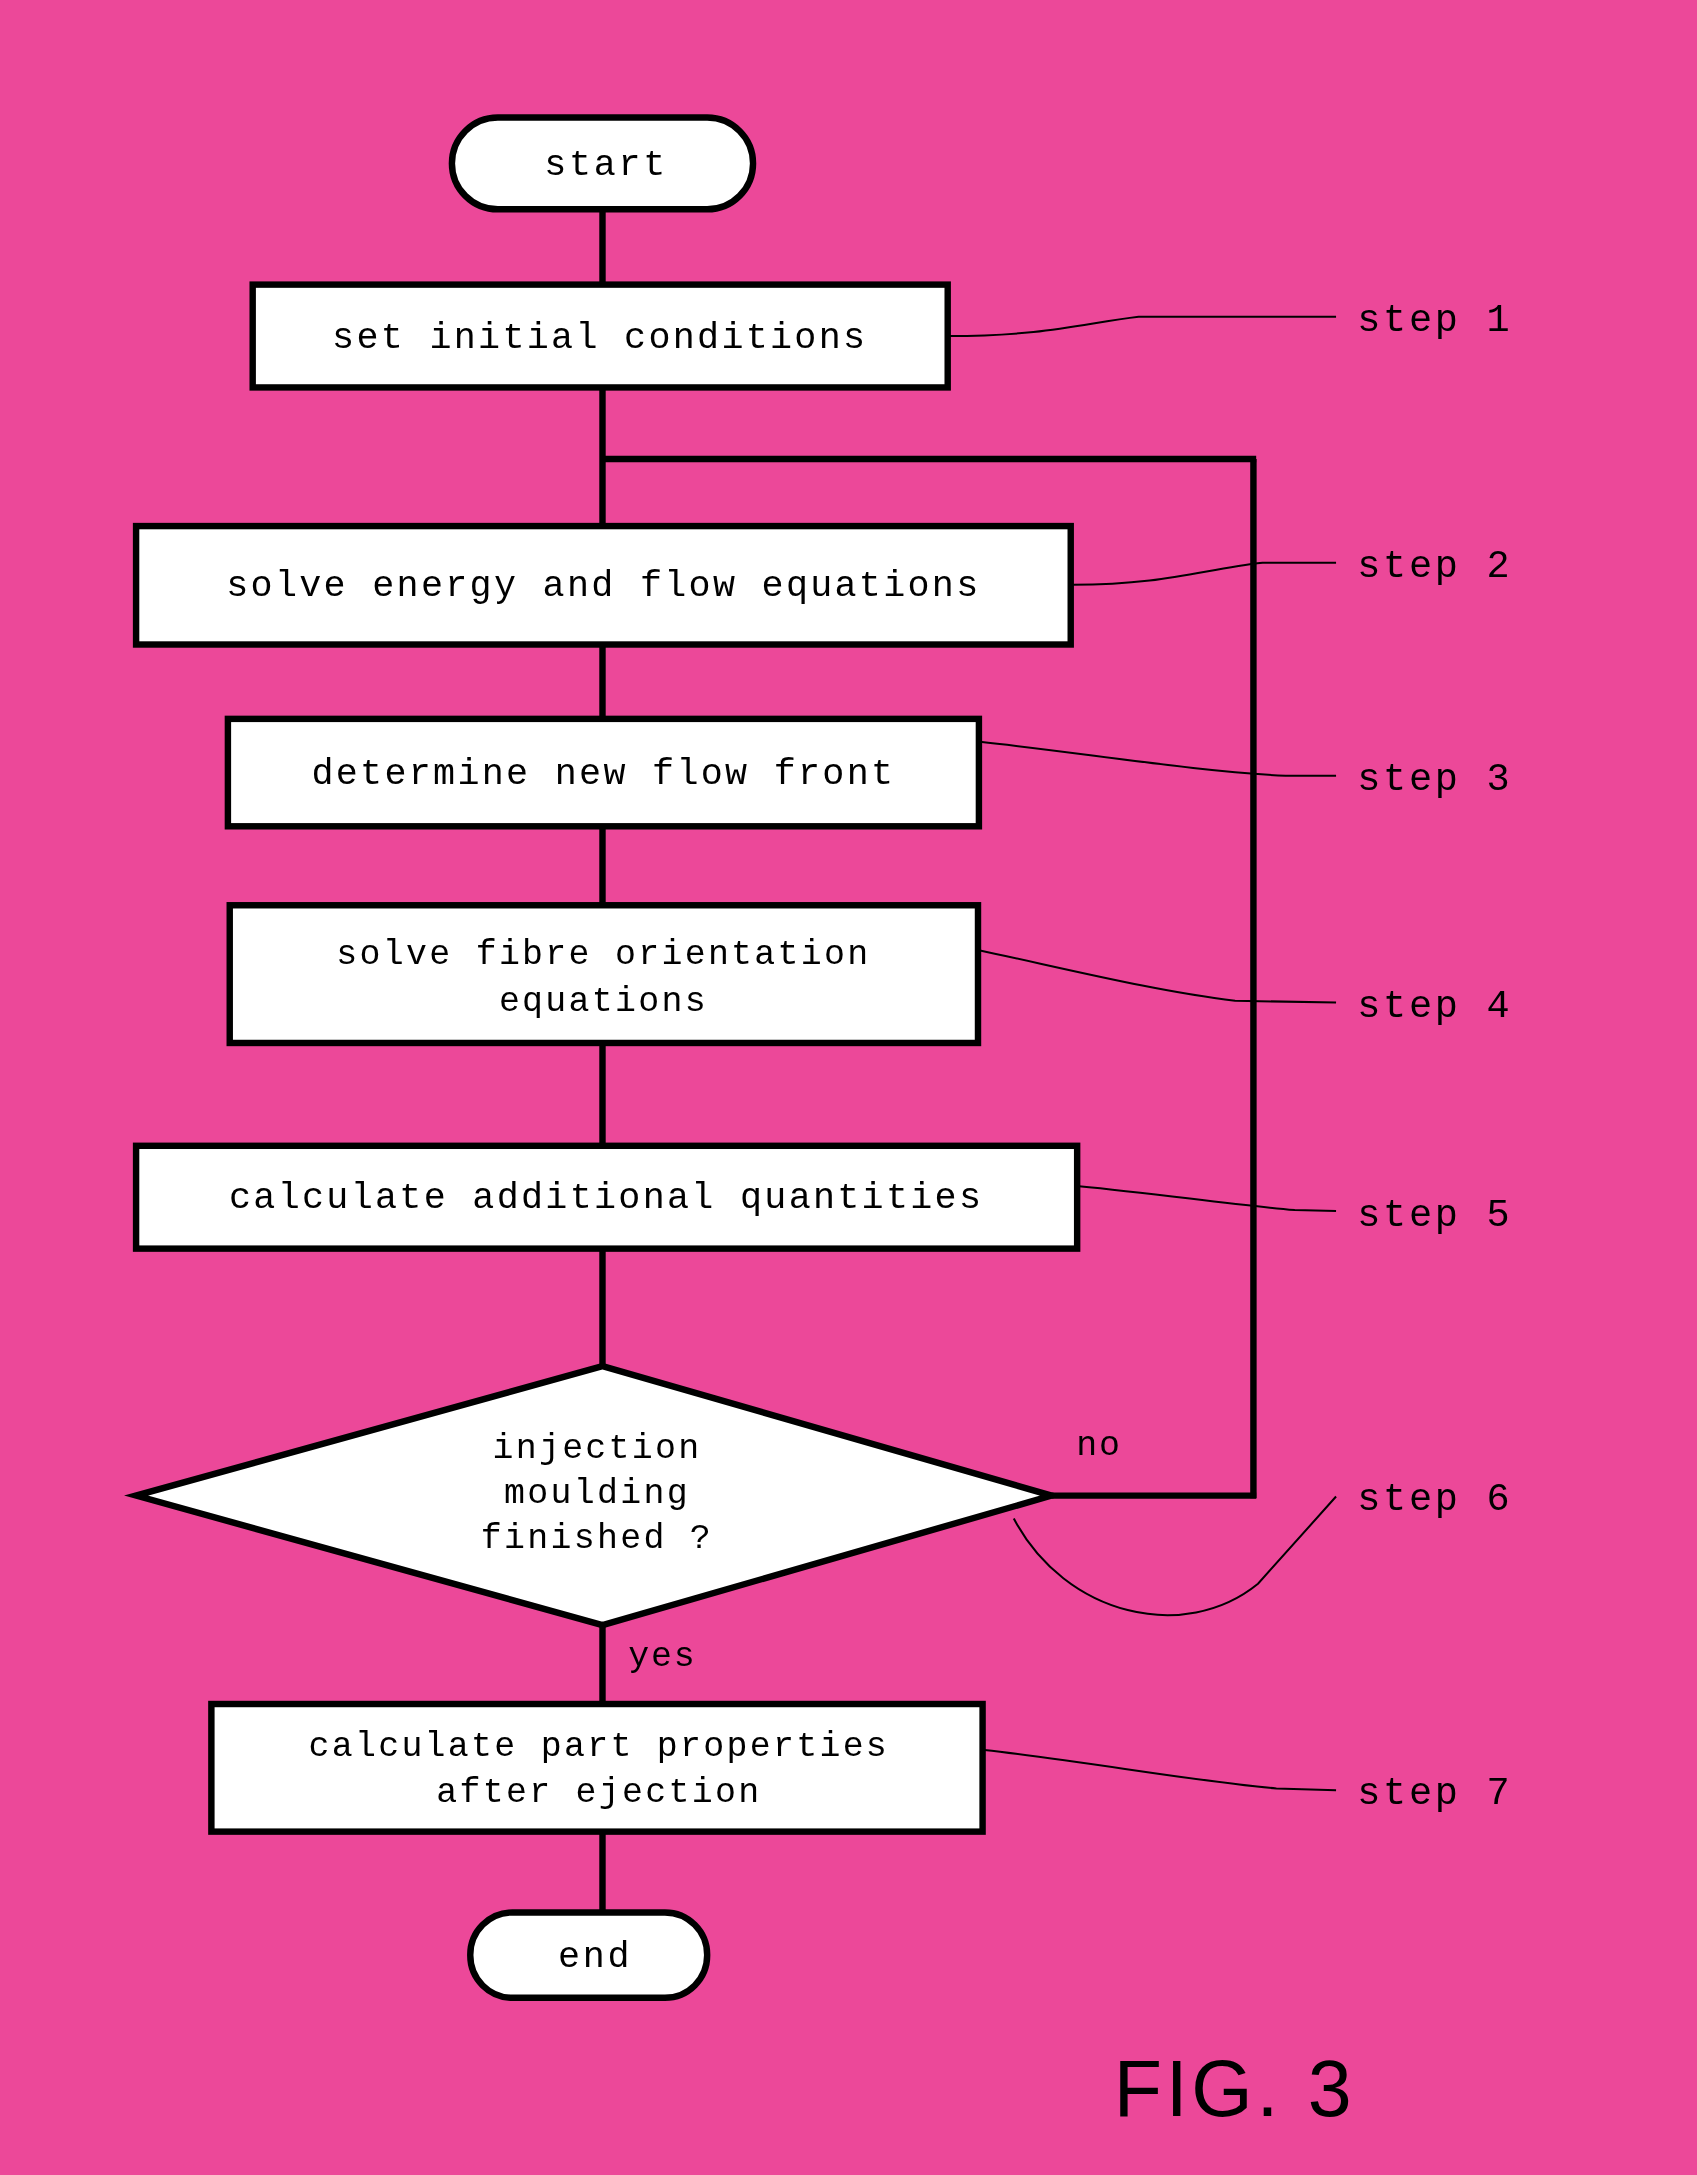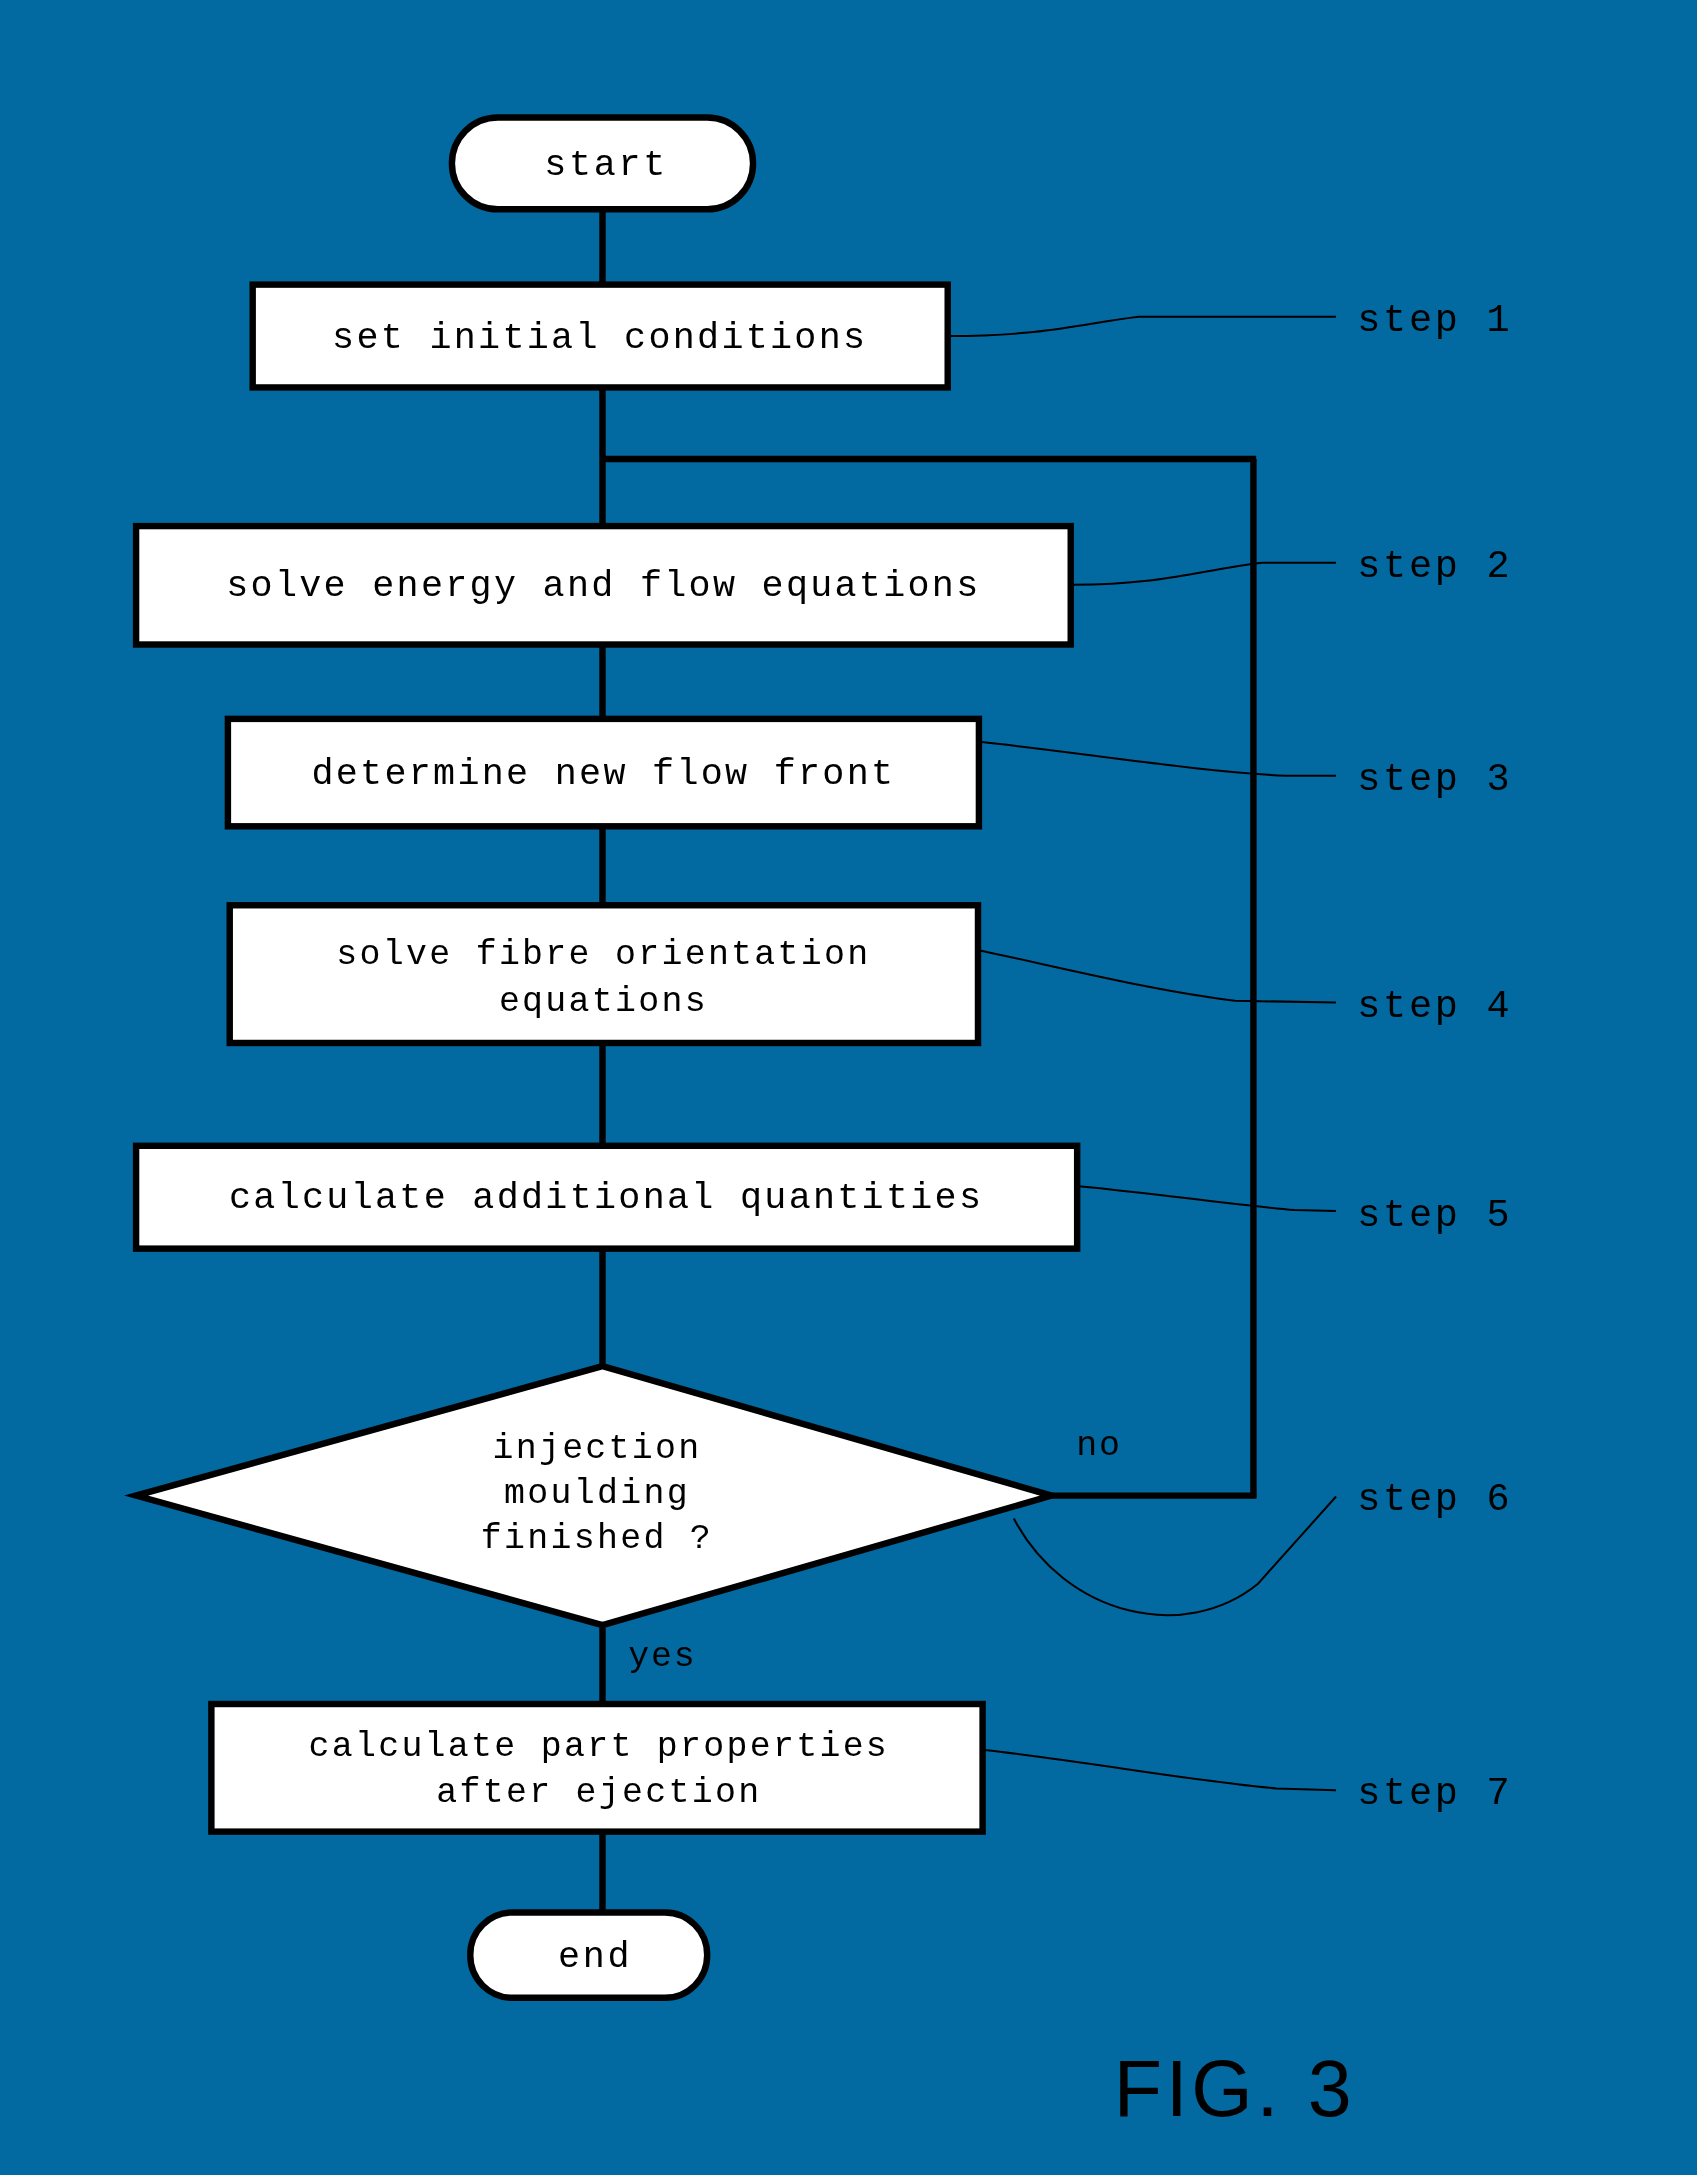--- a/index.html
+++ b/index.html
@@ -10,21 +10,21 @@
   body {
     width: 1698px;
     height: 2175px;
     overflow: hidden;
     font-family: "Liberation Mono", "DejaVu Sans Mono", monospace;
   }
   #figure-root {
     position: relative;
     width: 1698px;
     height: 2175px;
-    background: #0369a1;
+    background: #ec4899;
   }
   svg#flowchart {
     position: absolute;
     top: 0;
     left: 0;
     width: 1698px;
     height: 2175px;
     display: block;
   }
   .node-shape {

